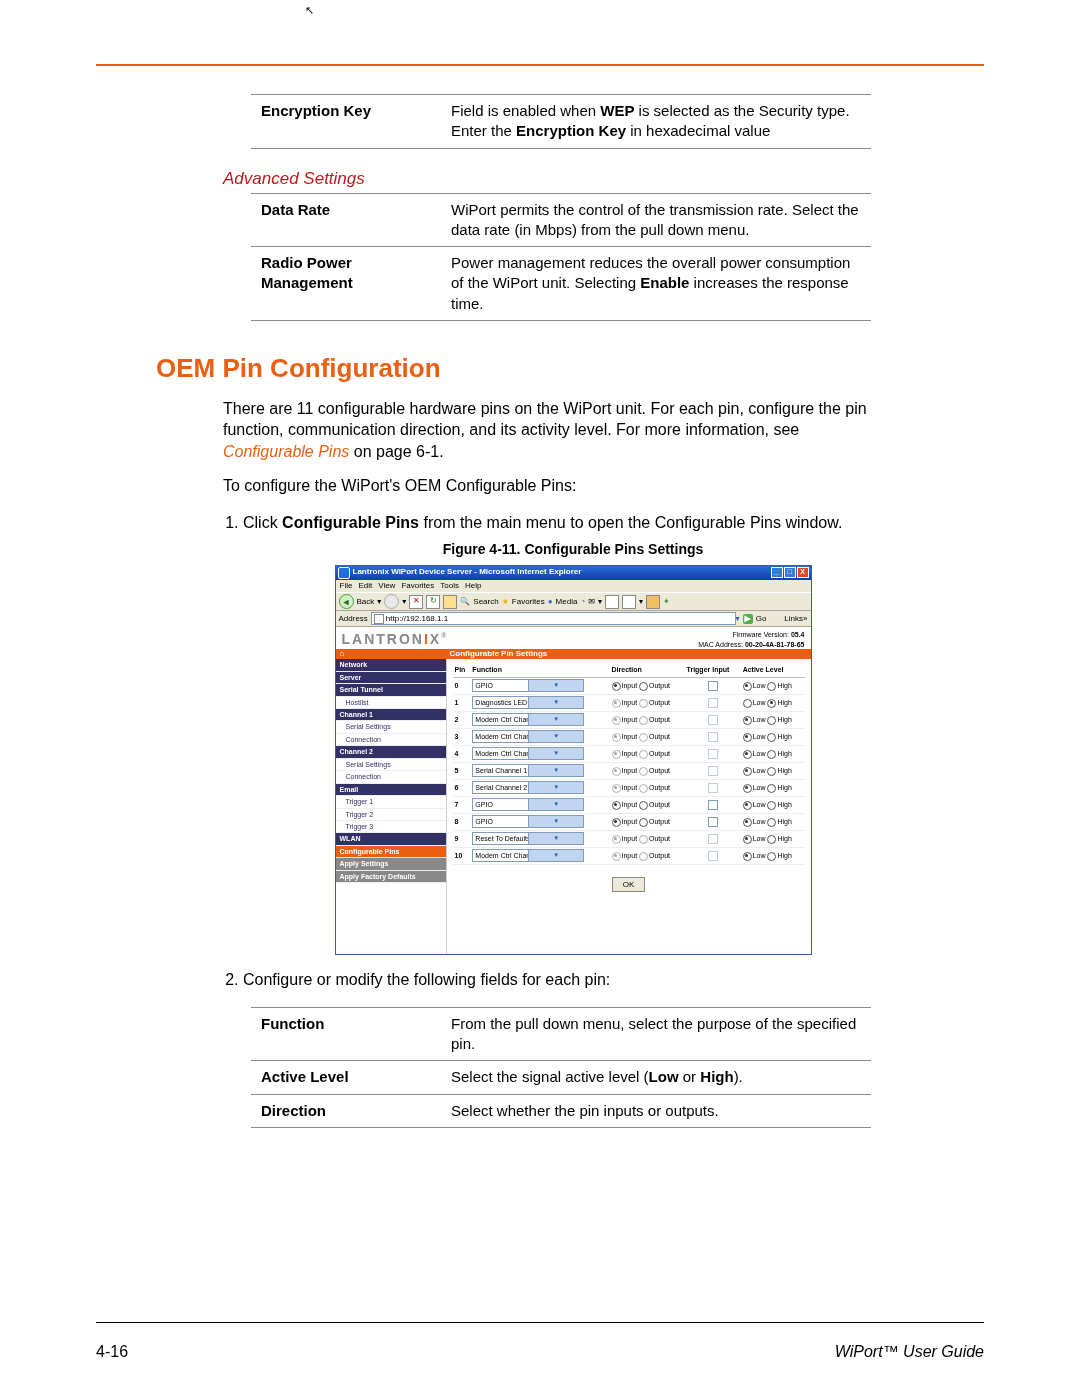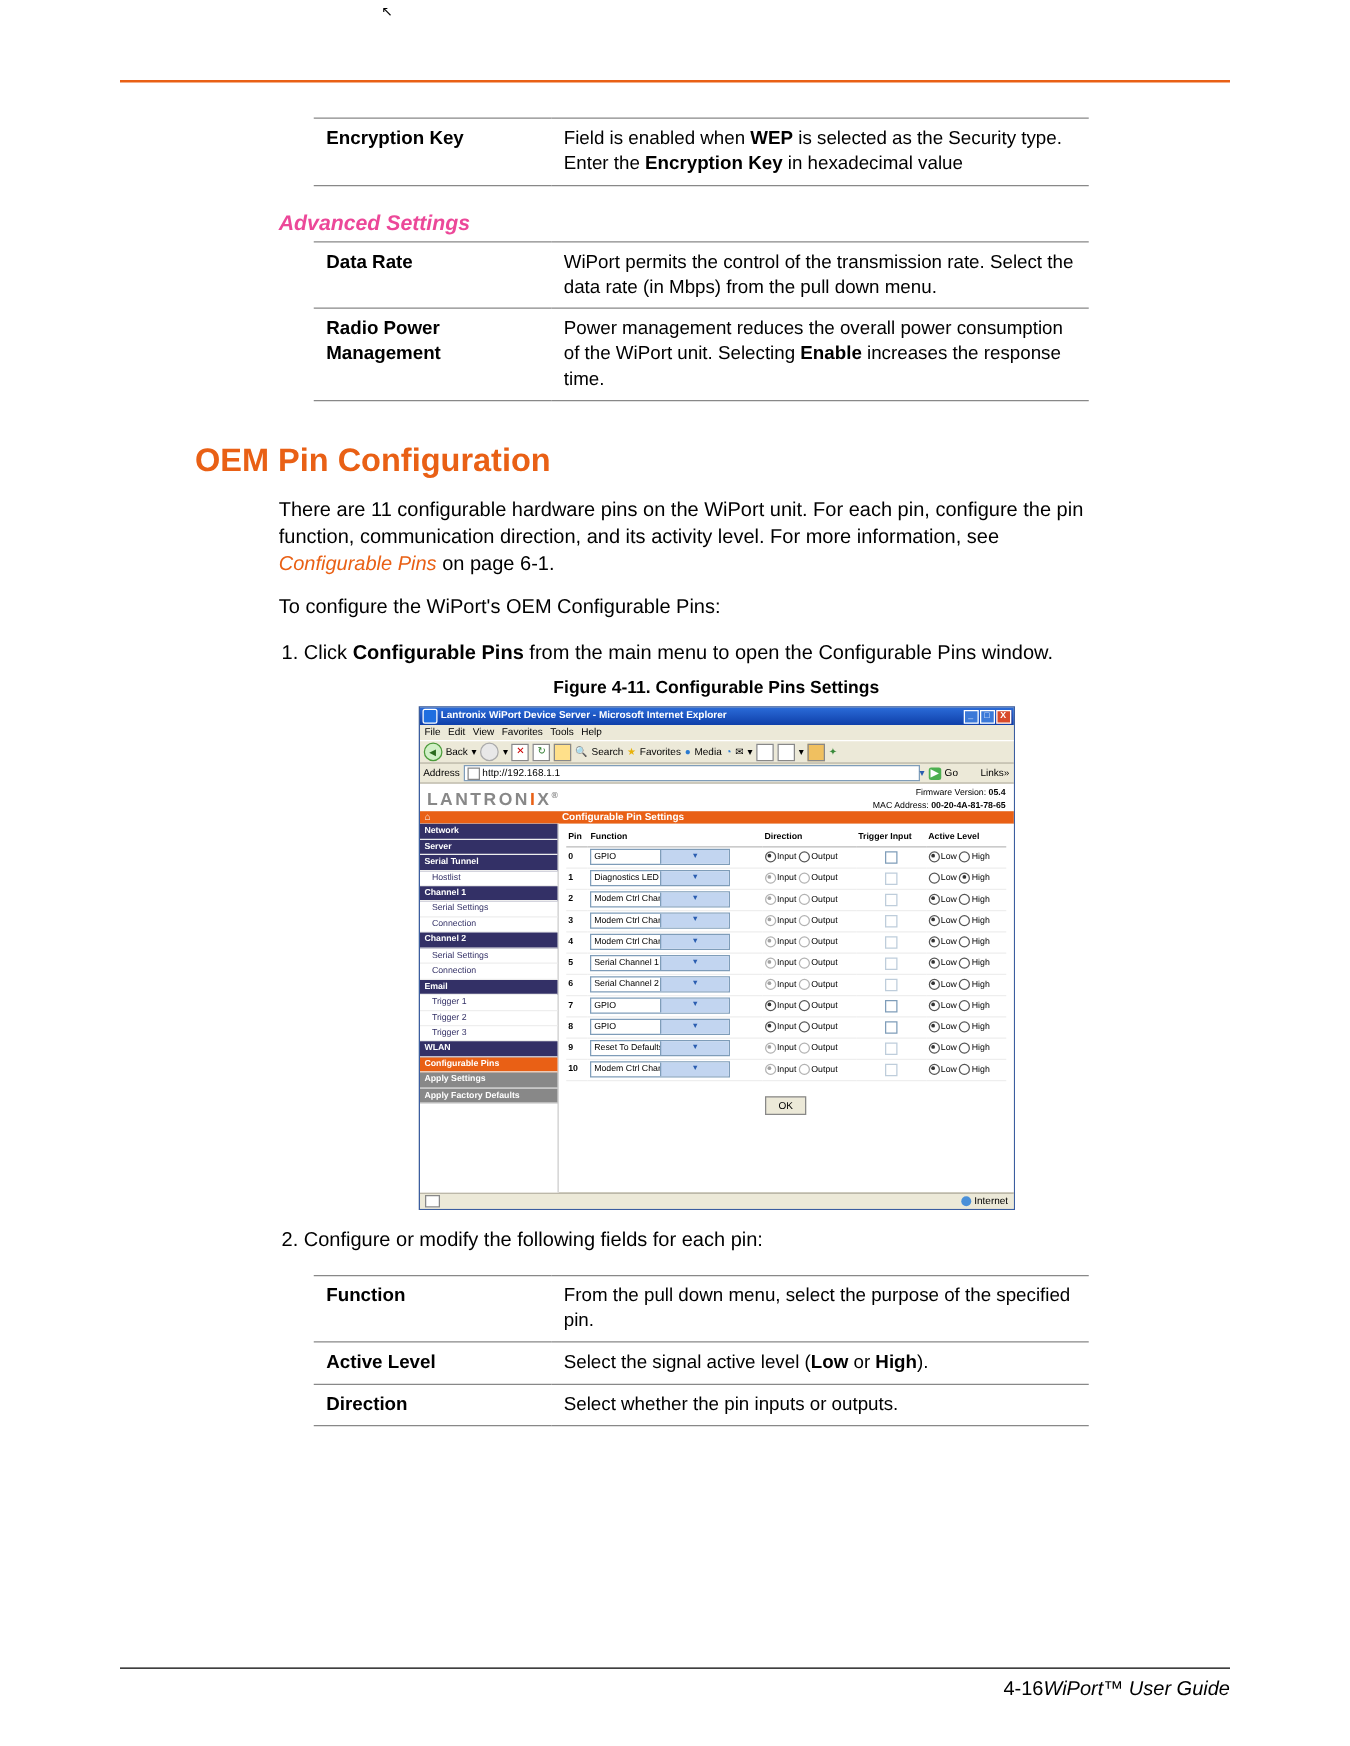--- a/index.html
+++ b/index.html
@@ -2,21 +2,21 @@
 <html><head>
 <meta charset="utf-8">
 <style>
 body{margin:0;font-family:Arial,Helvetica,sans-serif;background:#fff;color:#000;font-size:16px}
 .page{width:1080px;height:1397px;box-sizing:border-box;padding:60px 96px 20px 96px;position:relative}
 .header-title{font-weight:bold;font-size:17px}
 .header-rule{border:0;border-top:2px solid #e96015;margin-top:4px;margin-bottom:28px}
 .cfg-table{width:620px;border-collapse:collapse;margin-left:155px;font-size:15px}
 .cfg-table td{border-top:1px solid #888;border-bottom:1px solid #888;padding:6px 10px;vertical-align:top;line-height:1.35}
 .cfg-table td.k{width:170px;font-weight:bold}
-.sect{color:#ec4899;font-weight:bold;font-style:italic;font-size:17px;margin:20px 0 4px 127px}
+.sect{color:#b91c1c;font-weight:normal;font-style:italic;font-size:17px;margin:20px 0 4px 127px}
 .h2orange{color:#e96015;font-weight:bold;font-size:26px;margin:32px 0 14px 60px}
 .body-txt{margin-left:127px;max-width:660px;font-size:16px;line-height:1.35;margin-bottom:12px}
 .body-txt .link{color:#e96015;font-style:italic}
 ol.steps{margin-left:127px;padding-left:20px;max-width:660px;font-size:16px}
 ol.steps li{margin-bottom:14px;line-height:1.35}
 .fig-cap{text-align:center;font-weight:bold;font-size:14px;margin-top:6px;margin-bottom:6px}
 .screenshot{width:475px;margin:0 auto 12px auto;border:1px solid #3b5da0;font-size:8px;background:#ece9d8}
 .titlebar{background:linear-gradient(#2a6bd8,#0f3fa9);color:#fff;display:flex;align-items:center;padding:1px 2px}
 .titlebar .ieicon{width:10px;height:10px;background:#1e6ee0;border:1px solid #fff;border-radius:2px;margin-right:3px}
 .titlebar .ttl{flex:1;font-weight:bold}
@@ -55,21 +55,21 @@
 .drop .arr{width:10px;background:#c2d5f0;border-left:1px solid #7f9db9;text-align:center;color:#2a5db0;font-size:6px;line-height:11px}
 .radio{display:inline-block;width:7px;height:7px;border:1px solid #555;border-radius:50%;vertical-align:middle;margin-right:1px;position:relative}
 .radio.on::after{content:"";position:absolute;top:1.5px;left:1.5px;width:3px;height:3px;background:#333;border-radius:50%}
 .chk{display:inline-block;width:8px;height:8px;border:1px solid #7f9db9;background:#fff;vertical-align:middle}
 .okbtn{display:block;margin:12px auto 0 auto;border:1px solid #888;background:#ece9d8;padding:0 10px;font-size:8px;line-height:13px}
 .statusbar{background:#ece9d8;border-top:1px solid #aca899;display:flex;padding:0 4px;height:12px;align-items:center}
 .statusbar .done{width:10px;height:8px;background:#fff;border:1px solid #888;margin-right:2px}
 .statusbar .spacer{flex:1}
 .statusbar .inet{display:flex;align-items:center;gap:2px}
 .statusbar .globe{width:8px;height:8px;border-radius:50%;background:#4a90d9}
-.footer{position:absolute;left:96px;right:96px;bottom:36px;border-top:1px solid #000;padding-top:8px;display:flex;justify-content:flex-end;font-size:16px}
+.footer{position:absolute;left:96px;right:96px;bottom:36px;border-top:1px solid #000;padding-top:20px;display:flex;justify-content:space-between;font-size:16px}
 .footer em{font-style:italic}
 .cursor{position:absolute;font-size:11px;color:#000}
 </style>
 </head>
 <body>
 
 <div class="page">
  <hr class="header-rule">
 
  <table class="cfg-table">
@@ -305,28 +305,20 @@
                     </td>
                     <td style="white-space:nowrap"><span class="radio on" style="opacity:.45"></span>Input <span class="radio" style="opacity:.45"></span>Output</td>
                     <td style="text-align:center"><span class="chk" style="opacity:.5"></span></td>
                     <td style="white-space:nowrap"><span class="radio on"></span>Low <span class="radio"></span>High</td>
                   </tr>
                 </tbody>
       </table>
       <button class="okbtn">OK</button>
      </div>
     </div>
-    <div class="statusbar">
-     <span class="done"></span>
-     <span class="spacer"></span>
-     <span class="inet">
-              <span class="globe"></span>
-              <span>Internet</span>
-            </span>
-    </div>
     <span class="cursor" style="top:3px;left:305px">↖</span>
    </div>
   </li>
   <li>Configure or modify the following fields for each pin:</li>
  </ol>
 
  <table class="cfg-table">
   <tbody>
         <tr>
           <td class="k">Function</td>

